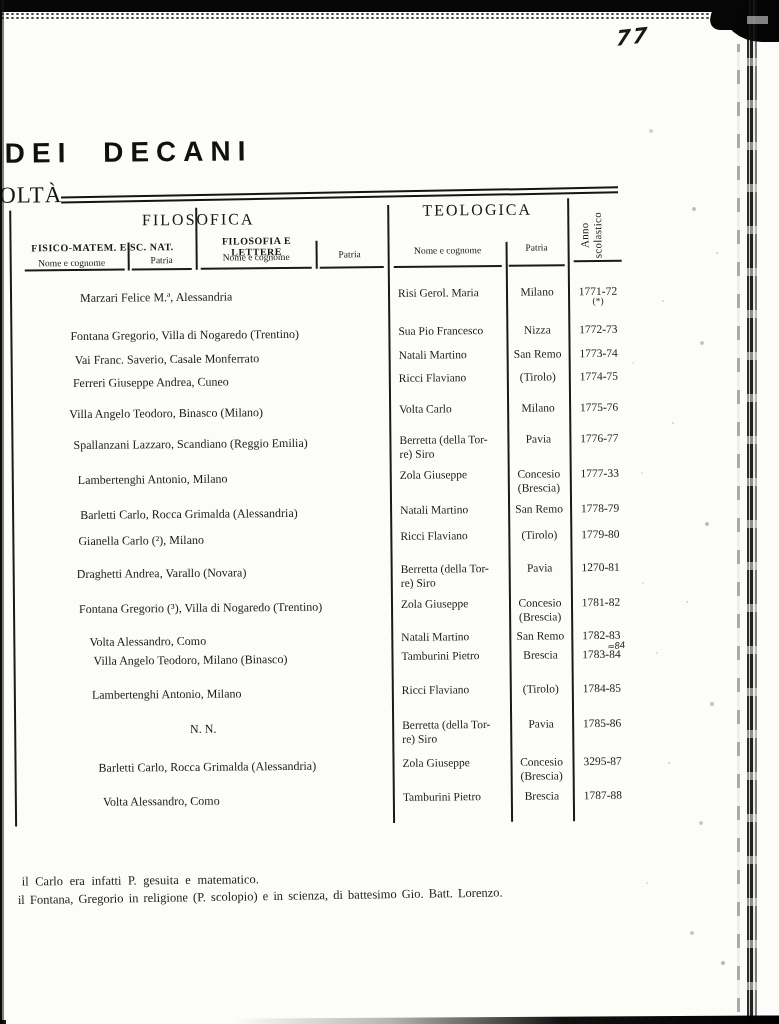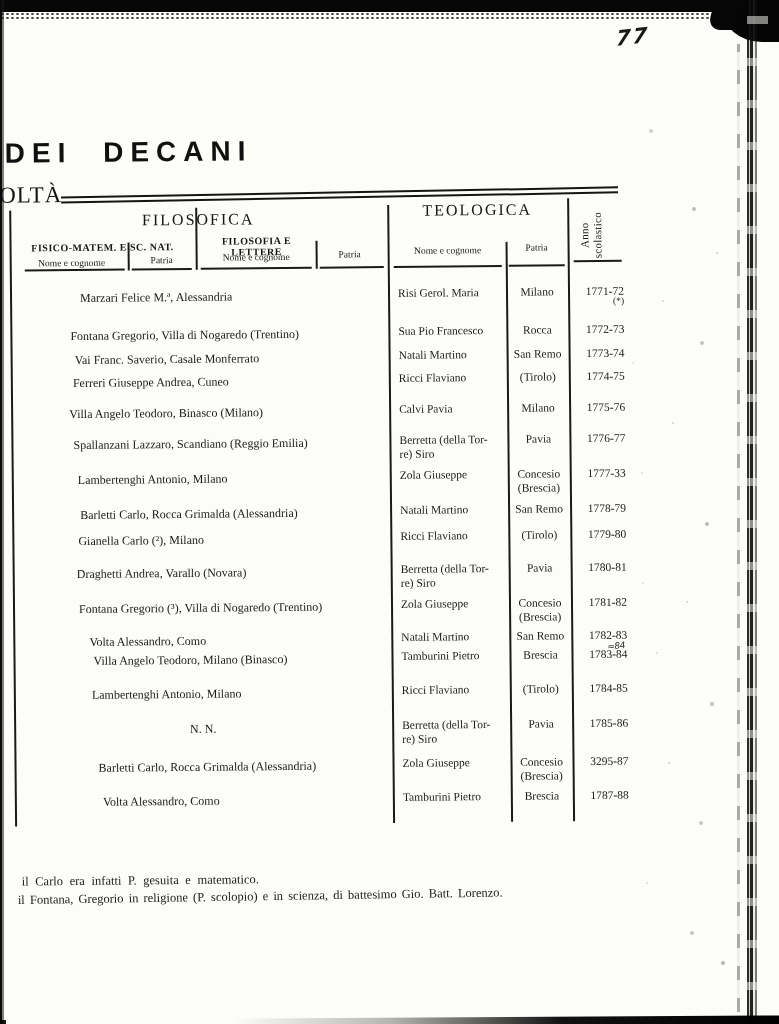--- a/index.html
+++ b/index.html
@@ -46,21 +46,21 @@
         transform:rotate(-90deg);letter-spacing:.3px;}
 
   
   .rows{position:absolute;left:0;top:86px;width:616px;}
   .row{position:relative;display:flex;align-items:flex-start;}
   .c-philo{width:382px;box-sizing:border-box;padding-left:58px;padding-top:2px;font-size:12px;white-space:nowrap;}
   .row.nn .c-philo{text-align:center;padding-left:0;}
   .c-theo{width:116px;box-sizing:border-box;padding-left:8px;padding-top:1px;font-size:11.5px;
         white-space:pre-line;line-height:1.18;}
   .c-patria{width:62px;text-align:center;padding-top:1px;font-size:11.5px;white-space:pre-line;line-height:1.2;}
-  .c-anno{width:52px;margin-left:4px;text-align:right;padding-top:1px;font-size:11.5px;position:relative;}
+  .c-anno{width:52px;margin-left:4px;text-align:center;padding-top:1px;font-size:11.5px;position:relative;}
   .anno-note{display:block;font-size:9.5px;margin-top:-1px;}
   .anno-mark{position:absolute;top:13px;right:3px;font-size:9px;font-style:italic;
         font-family:"DejaVu Sans",sans-serif;color:#2a2a2a;transform:rotate(-6deg);letter-spacing:-.5px;}
 
   
   .footnote{position:absolute;font-size:12.5px;color:#1a1a1a;white-space:nowrap;}
   .footnote-1{left:18px;top:871px;word-spacing:3.5px;}
   .footnote-2{left:14px;top:888px;word-spacing:2px;transform:rotate(-0.35deg);}
 
   
@@ -153,21 +153,21 @@
     <div class="c-patria">Milano</div>
     <div class="c-anno">
       <span class="anno-text">1771-72</span>
       <span class="anno-note">(*)</span>
       
     </div>
   </div>
           <div class="row" style="min-height: 24px;">
     <div class="c-philo" style="padding-left: 62px;">Fontana Gregorio, Villa di Nogaredo (Trentino)</div>
     <div class="c-theo">Sua Pio Francesco</div>
-    <div class="c-patria">Rocca</div>
+    <div class="c-patria">Nizza</div>
     <div class="c-anno">
       <span class="anno-text">1772-73</span>
       
       
     </div>
   </div>
           <div class="row" style="min-height: 23px;">
     <div class="c-philo" style="padding-left: 66px;">Vai Franc. Saverio, Casale Monferrato</div>
     <div class="c-theo">Natali Martino</div>
     <div class="c-patria">San Remo</div>
@@ -182,21 +182,21 @@
     <div class="c-theo">Ricci Flaviano</div>
     <div class="c-patria">(Tirolo)</div>
     <div class="c-anno">
       <span class="anno-text">1774-75</span>
       
       
     </div>
   </div>
           <div class="row" style="min-height: 31px;">
     <div class="c-philo" style="padding-left: 60px;">Villa Angelo Teodoro, Binasco (Milano)</div>
-    <div class="c-theo">Calvi Pavia</div>
+    <div class="c-theo">Volta Carlo</div>
     <div class="c-patria">Milano</div>
     <div class="c-anno">
       <span class="anno-text">1775-76</span>
       
       
     </div>
   </div>
           <div class="row" style="min-height: 35px;">
     <div class="c-philo" style="padding-left: 64px;">Spallanzani Lazzaro, Scandiano (Reggio Emilia)</div>
     <div class="c-theo">Berretta (della Tor-
@@ -238,21 +238,21 @@
       
       
     </div>
   </div>
           <div class="row" style="min-height: 35px;">
     <div class="c-philo" style="padding-left: 66px;">Draghetti Andrea, Varallo (Novara)</div>
     <div class="c-theo">Berretta (della Tor-
 re) Siro</div>
     <div class="c-patria">Pavia</div>
     <div class="c-anno">
-      <span class="anno-text">1780-81</span>
+      <span class="anno-text">1270-81</span>
       
       
     </div>
   </div>
           <div class="row" style="min-height: 33px;">
     <div class="c-philo" style="padding-left: 68px;">Fontana Gregorio (³), Villa di Nogaredo (Trentino)</div>
     <div class="c-theo">Zola Giuseppe</div>
     <div class="c-patria">Concesio
 (Brescia)</div>
     <div class="c-anno">

